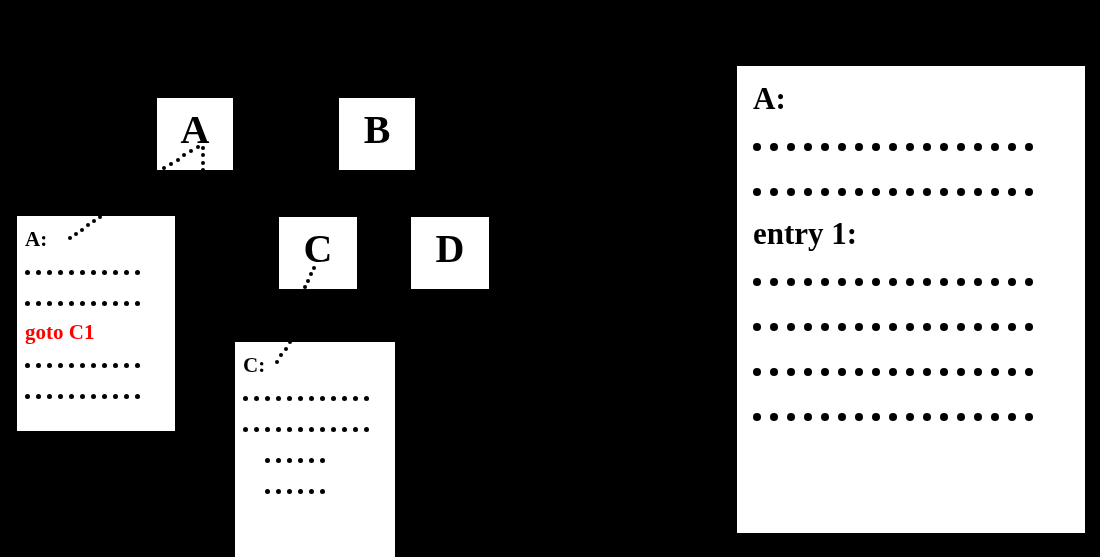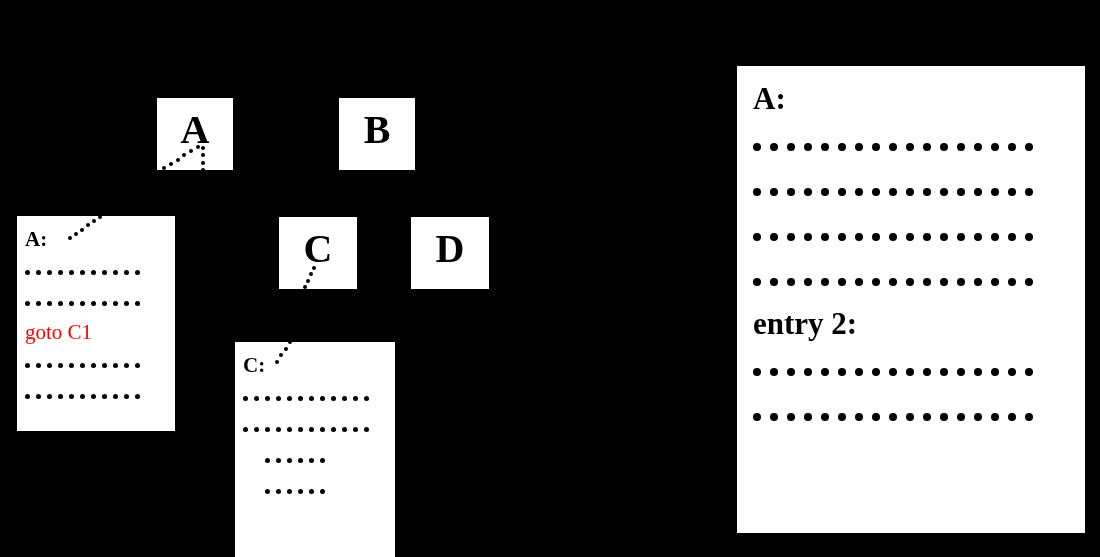--- a/index.html
+++ b/index.html
@@ -55,21 +55,21 @@
   }
   .panel-small .doc-line {
     height: 31px;
     line-height: 31px;
     padding-left: 8px;
   }
   .panel-small .doc-line.indent { padding-left: 30px; }
   .panel-small .label { font-weight: bold; }
   .panel-small .goto {
     color: #ff0000;
-    font-weight: normal;
+    font-weight: bold;
   }
 
   
   .panel-large {
     padding: 10px 0 0 0;
     font-size: 31px;
   }
   .panel-large .doc-line {
     height: 45px;
     line-height: 45px;
@@ -161,27 +161,27 @@
     </div>
 
   <div class="abs doc-panel panel-large" id="panel-right-a" style="left: 737px; top: 66px; width: 348px; height: 467px;">
       <div class="doc-line"><span class="label">A:</span></div>
       <div class="doc-line">
         <span class="dots"><i></i><i></i><i></i><i></i><i></i><i></i><i></i><i></i><i></i><i></i><i></i><i></i><i></i><i></i><i></i><i></i><i></i></span>
       </div>
       <div class="doc-line">
         <span class="dots"><i></i><i></i><i></i><i></i><i></i><i></i><i></i><i></i><i></i><i></i><i></i><i></i><i></i><i></i><i></i><i></i><i></i></span>
       </div>
-      <div class="doc-line">
-        <span class="dots"><i></i><i></i><i></i><i></i><i></i><i></i><i></i><i></i><i></i><i></i><i></i><i></i><i></i><i></i><i></i><i></i><i></i></span>
-      </div>
-      <div class="doc-line">
-        <span class="dots"><i></i><i></i><i></i><i></i><i></i><i></i><i></i><i></i><i></i><i></i><i></i><i></i><i></i><i></i><i></i><i></i><i></i></span>
-      </div>
-      <div class="doc-line"><span class="label">entry 2:</span></div>
+      <div class="doc-line"><span class="label">entry 1:</span></div>
+      <div class="doc-line">
+        <span class="dots"><i></i><i></i><i></i><i></i><i></i><i></i><i></i><i></i><i></i><i></i><i></i><i></i><i></i><i></i><i></i><i></i><i></i></span>
+      </div>
+      <div class="doc-line">
+        <span class="dots"><i></i><i></i><i></i><i></i><i></i><i></i><i></i><i></i><i></i><i></i><i></i><i></i><i></i><i></i><i></i><i></i><i></i></span>
+      </div>
       <div class="doc-line">
         <span class="dots"><i></i><i></i><i></i><i></i><i></i><i></i><i></i><i></i><i></i><i></i><i></i><i></i><i></i><i></i><i></i><i></i><i></i></span>
       </div>
       <div class="doc-line">
         <span class="dots"><i></i><i></i><i></i><i></i><i></i><i></i><i></i><i></i><i></i><i></i><i></i><i></i><i></i><i></i><i></i><i></i><i></i></span>
       </div>
     </div>
 
   <div class="connector" id="conn-layer" style="left: 0px; top: 0px; width: 1100px; height: 557px;">
       <i style="left: 162px; top: 166px;"></i>

